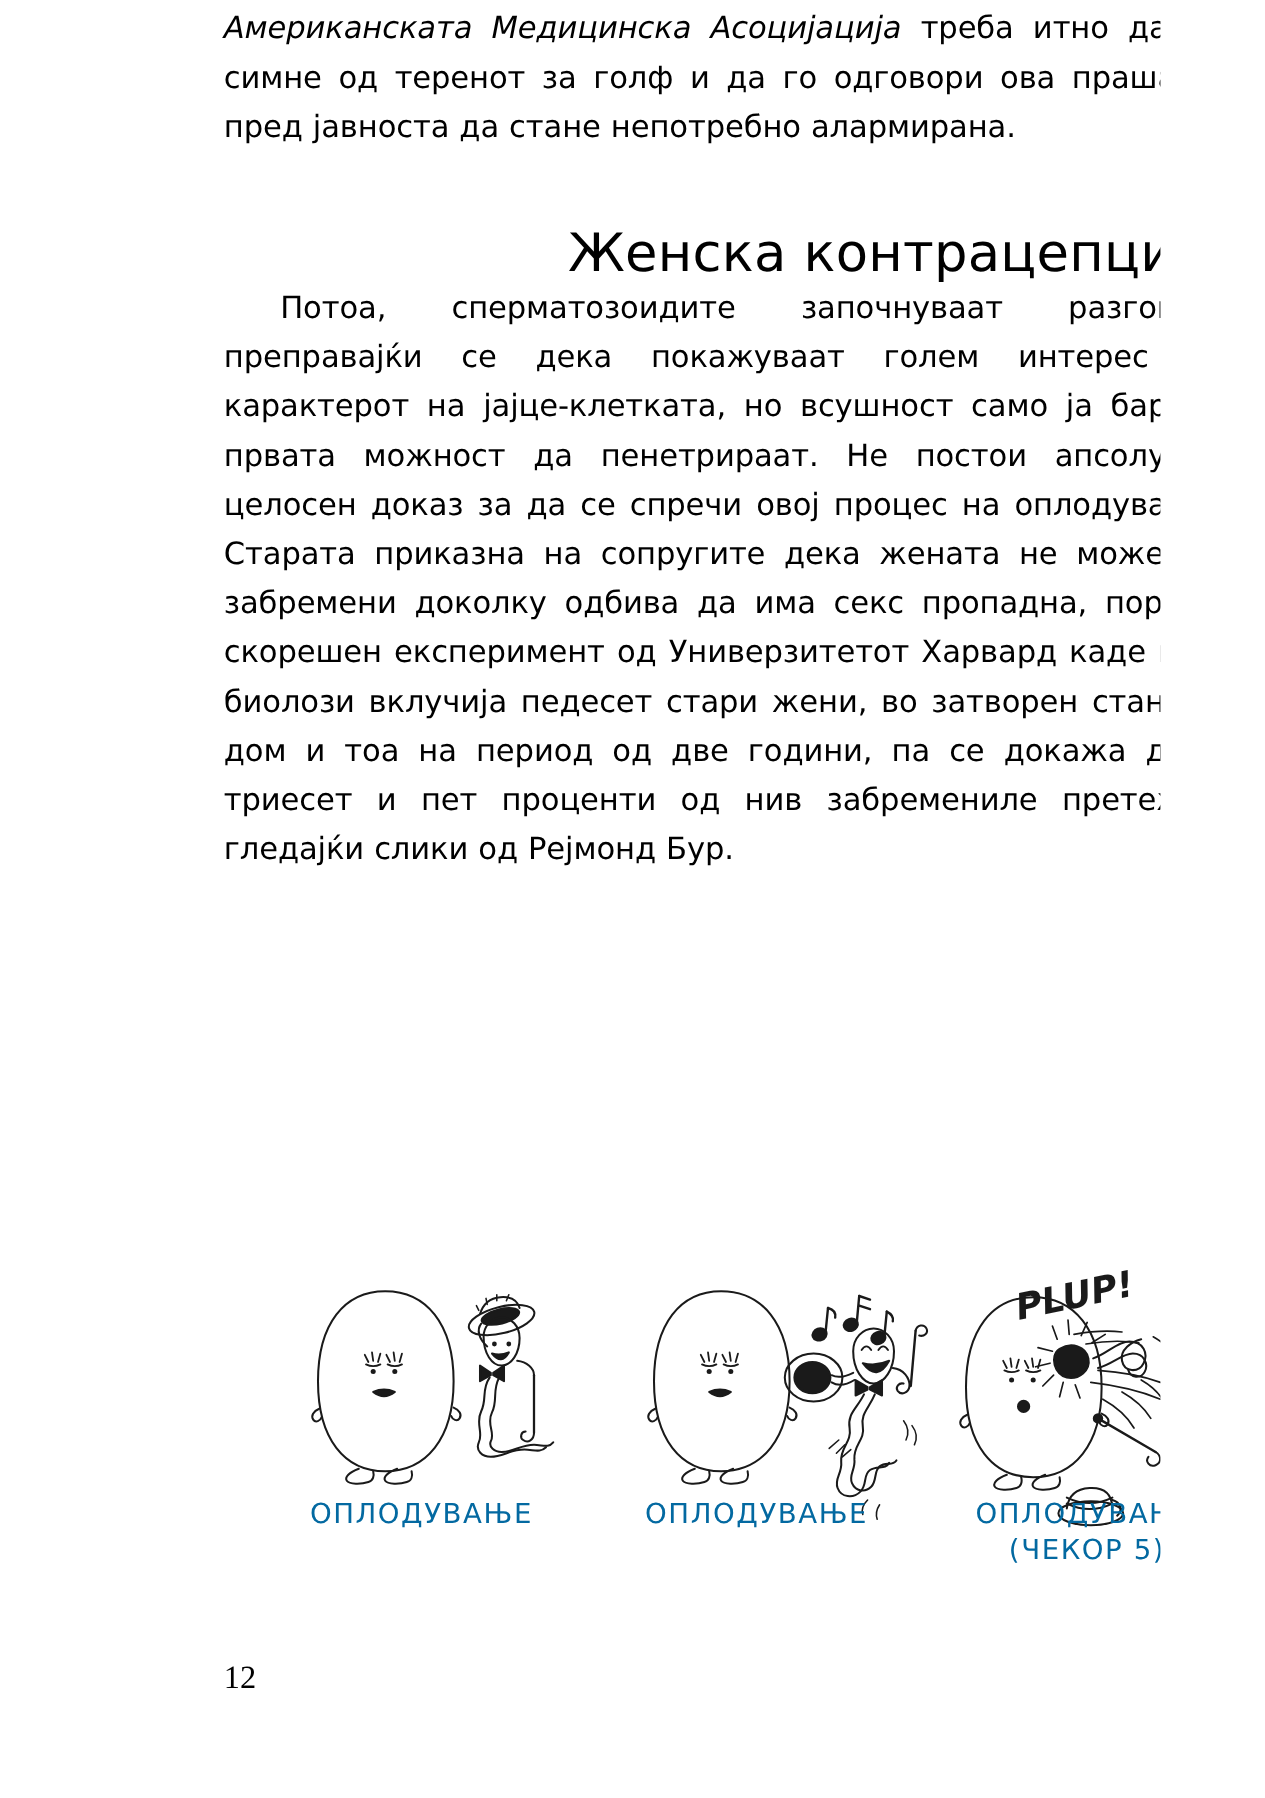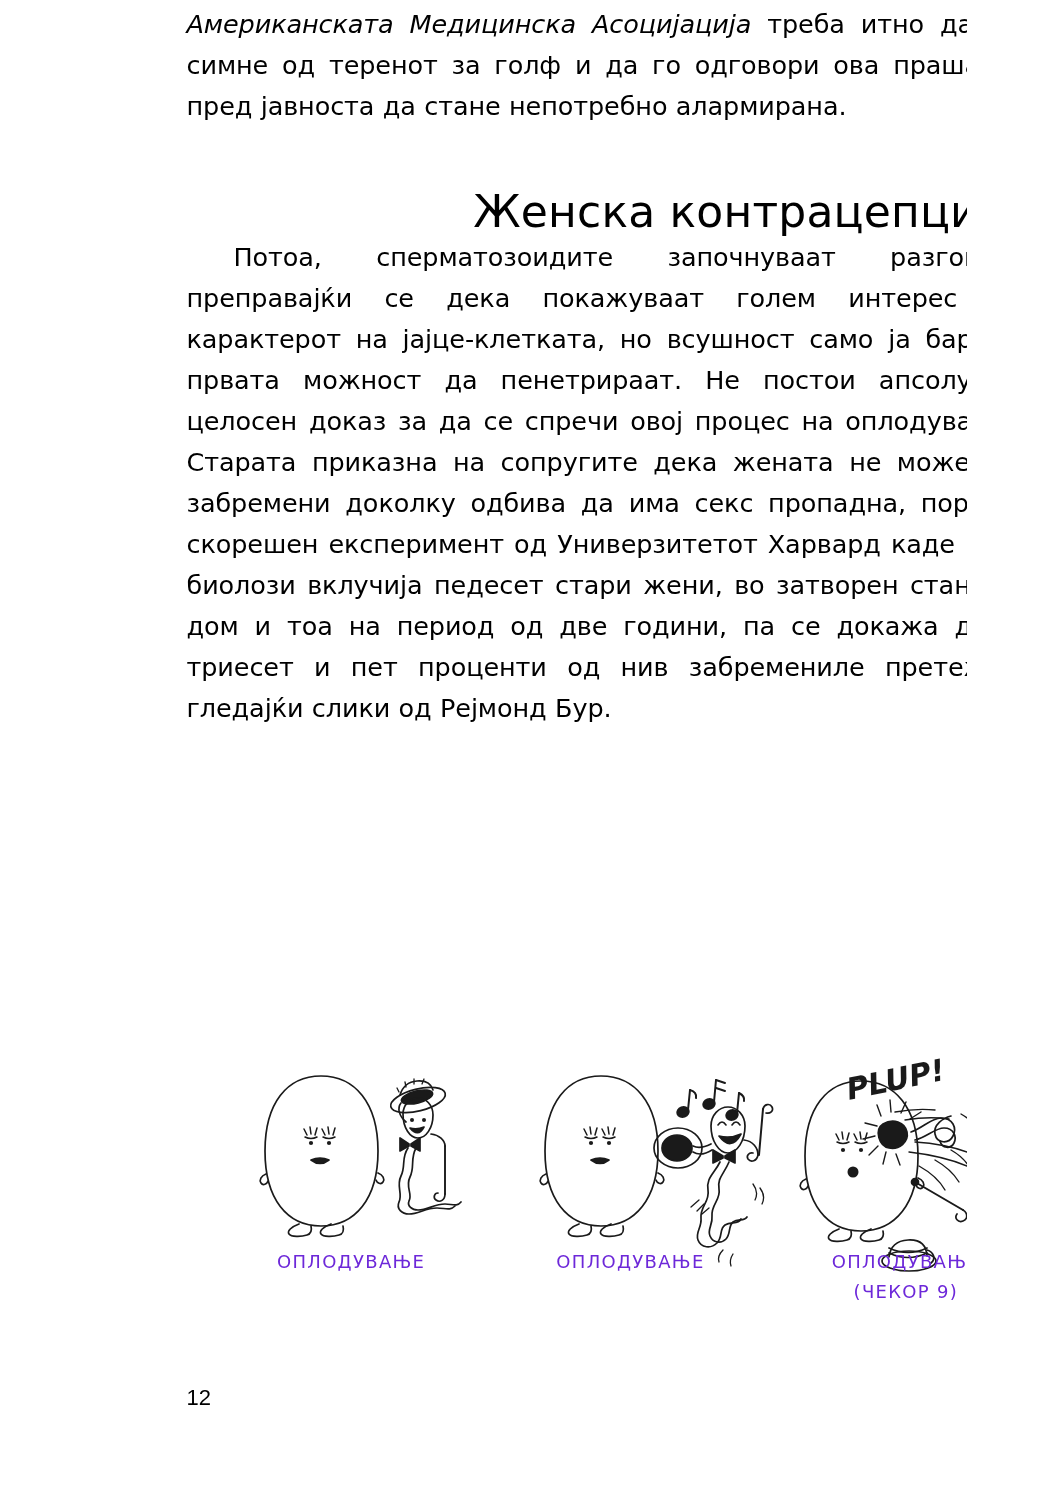--- a/index.html
+++ b/index.html
@@ -64,38 +64,38 @@
   .caption-row {
     position: absolute;
     left: 115px;
     top: 1243px;
     width: 840px;
     display: flex;
   }
   .caption {
     flex: 1 1 0;
     text-align: center;
-    font-size: 18px;
+    font-size: 23px;
     line-height: 30px;
-    color: #6d28d9;
+    color: #0369a1;
     font-family: "DejaVu Sans", "Liberation Sans", sans-serif;
     letter-spacing: 1.3px;
   }
   .caption .cap-line { display: block; }
   .cap1 { margin-left: 12px; }
   .cap2 { margin-left: 6px; }
   .cap3 { margin-left: 2px; }
 
   .page-number {
     position: absolute;
     left: 99px;
     top: 1378px;
-    font-size: 22px;
+    font-size: 27px;
     line-height: 32px;
-    font-family: Liberation Sans, sans-serif;
+    font-family: Liberation Serif, serif;
   }
 </style>
 </head>
 <body>
 
 <div class="page">
 
   <div class="content">
 
     <p class="body-text lead-para"><span class="amatitle">Американската Медицинска Асоцијација</span><span> треба итно да се симне од теренот за голф и да го одговори ова прашање пред јавноста да стане непотребно алармирана.</span></p>
@@ -294,19 +294,19 @@
 
   <div class="caption-row">
     <div class="caption cap1">
       <span class="cap-line">ОПЛОДУВАЊЕ</span>
     </div>
     <div class="caption cap2">
       <span class="cap-line">ОПЛОДУВАЊЕ</span>
     </div>
     <div class="caption cap3">
       <span class="cap-line">ОПЛОДУВАЊЕ</span>
-      <span class="cap-line">(ЧЕКОР 9)</span>
+      <span class="cap-line">(ЧЕКОР 5)</span>
     </div>
   </div>
 
   <div class="page-number">12</div>
 
 </div>
 
 </body></html>

